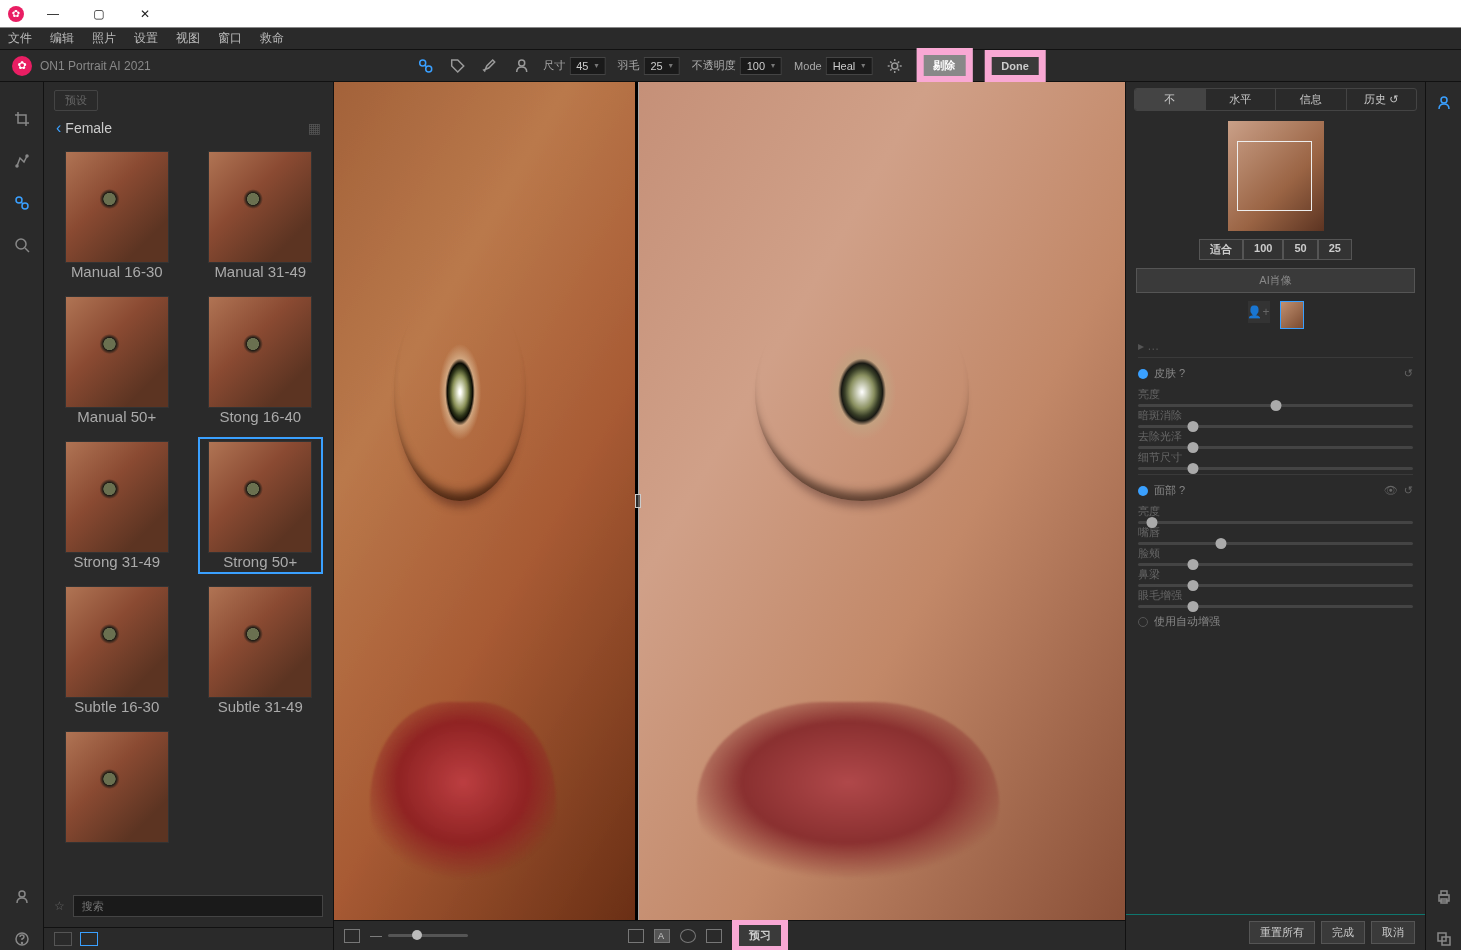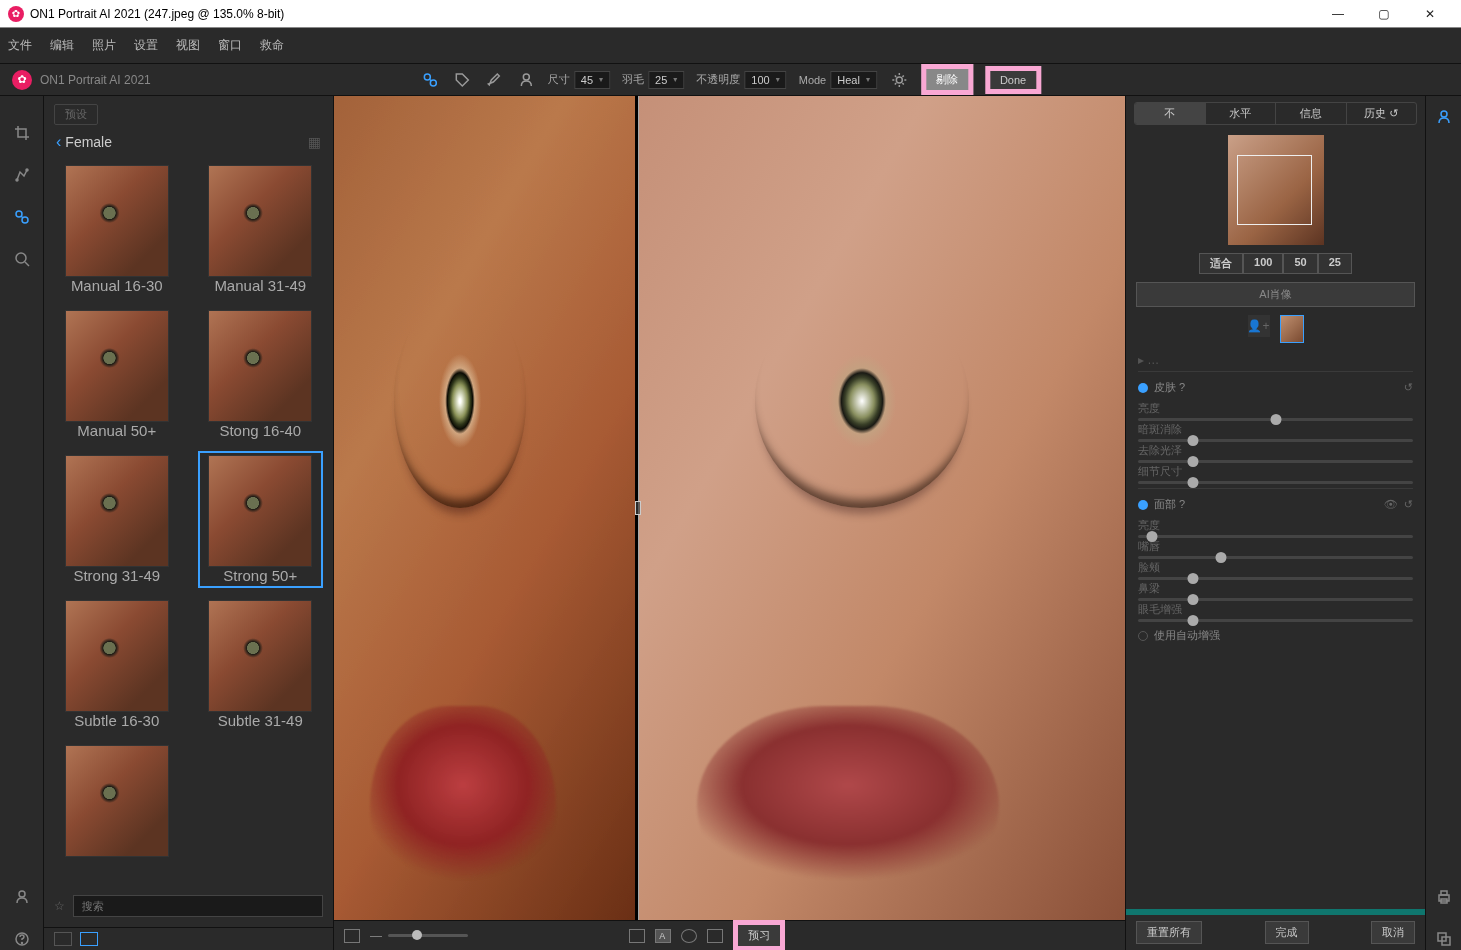--- a/index.html
+++ b/index.html
@@ -1,34 +1,34 @@
 <!DOCTYPE html>
 <html><head>
 <meta charset="utf-8">
 <style>
 * { margin: 0; padding: 0; box-sizing: border-box; user-select: none; }
 body { background: #2a2a2a; font-family: "Microsoft YaHei", Arial, sans-serif; font-size: 12px; color: #aaa; width: 1461px; height: 950px; overflow: hidden; display: flex; flex-direction: column; }
 .titlebar { height: 28px; background: #fff; color: #000; display: flex; align-items: center; padding: 0 8px; border-bottom: 1px solid #888; }
 .titlebar-icon { width: 16px; height: 16px; border-radius: 50%; background: #e91e63; margin-right: 6px; display: inline-flex; align-items: center; justify-content: center; color: #fff; font-size: 10px; }
 .titlebar-title { flex: 1; font-size: 12px; }
 .win-ctrl { width: 46px; height: 28px; display: flex; align-items: center; justify-content: center; color: #222; cursor: pointer; }
-.menubar { height: 36px; background: #2a2a2a; display: flex; align-items: center; padding: 0 8px; gap: 18px; color: #bbb; border-bottom: 1px solid #111; }
+.menubar { height: 22px; background: #2a2a2a; display: flex; align-items: center; padding: 0 8px; gap: 18px; color: #bbb; border-bottom: 1px solid #111; }
 .menubar span { cursor: pointer; }
 .toolbar { height: 32px; background: #2a2a2a; display: flex; align-items: center; padding: 0 12px; gap: 10px; border-bottom: 1px solid #111; position: relative; }
 .toolbar-left { display: flex; align-items: center; gap: 8px; }
 .app-badge { width: 20px; height: 20px; border-radius: 50%; background: #e91e63; display: flex; align-items: center; justify-content: center; color: #fff; font-size: 11px; }
 .app-name { color: #888; font-size: 12px; }
 .toolbar-center { position: absolute; left: 50%; transform: translateX(-50%); display: flex; align-items: center; gap: 12px; }
 .tool-icon { width: 20px; height: 20px; display: flex; align-items: center; justify-content: center; cursor: pointer; color: #999; }
 .tool-icon.active { color: #3aa0ff; }
 .dropdown { display: flex; align-items: center; gap: 4px; }
 .dropdown-lbl { color: #aaa; font-size: 11px; }
 .dropdown-val { background: #1a1a1a; border: 1px solid #444; padding: 2px 6px; min-width: 36px; text-align: center; color: #ccc; font-size: 11px; display: flex; align-items: center; gap: 6px; }
 .dropdown-val::after { content: "▾"; font-size: 8px; color: #777; }
-.btn-tb { background: #3a3a3a; border: 5px solid #f9a8d4; color: #ccc; padding: 3px 10px; font-size: 11px; cursor: pointer; }
+.btn-tb { background: #3a3a3a; border: 7px solid #f9a8d4; color: #ccc; padding: 3px 10px; font-size: 11px; cursor: pointer; font-weight: bold; }
 .btn-tb.light { background: #888; color: #fff; }
 .main { flex: 1; display: flex; overflow: hidden; }
 .left-strip { width: 44px; background: #2a2a2a; border-right: 1px solid #111; display: flex; flex-direction: column; align-items: center; padding-top: 26px; gap: 20px; }
 .left-strip .ls-icon { width: 22px; height: 22px; display: flex; align-items: center; justify-content: center; color: #888; cursor: pointer; }
 .left-strip .ls-icon.accent { color: #3aa0ff; }
 .left-strip .spacer { flex: 1; }
 .presets { width: 290px; background: #2a2a2a; border-right: 1px solid #111; display: flex; flex-direction: column; }
 .presets-top { padding: 8px 10px 0; }
 .chip { display: inline-block; border: 1px solid #444; padding: 2px 10px; border-radius: 2px; color: #666; font-size: 11px; }
 .presets-header { display: flex; align-items: center; padding: 8px 12px 4px; color: #ccc; font-size: 14px; }
@@ -80,37 +80,34 @@
 .panel-body { flex: 1; overflow-y: auto; padding: 0 12px 8px; }
 .section { border-top: 1px solid #3a3a3a; padding: 8px 0 4px; }
 .section-hdr { display: flex; align-items: center; gap: 6px; margin-bottom: 6px; color: #777; font-size: 11px; }
 .section-hdr .dot { width: 10px; height: 10px; border-radius: 50%; background: #3aa0ff; }
 .section-hdr .title { flex: 1; color: #888; }
 .section-hdr .icon { color: #666; cursor: pointer; }
 .slider-row { display: flex; align-items: center; gap: 8px; margin: 1px 0 2px; }
 .slider-row .lbl { width: 54px; font-size: 11px; color: #666; }
 .slider-track { flex: 1; height: 3px; background: #444; position: relative; border-radius: 2px; }
 .slider-knob { position: absolute; top: -4px; width: 11px; height: 11px; border-radius: 50%; background: #aaa; transform: translateX(-50%); }
-.panel-footer { display: flex; justify-content: space-between; gap: 6px; padding: 6px 10px; border-top: 6px solid #0f766e; }
+.panel-footer { display: flex; justify-content: flex-end; gap: 6px; padding: 6px 10px; border-top: 1px solid #0f766e; }
 .panel-footer .btn { background: #3a3a3a; border: 1px solid #555; color: #ccc; padding: 3px 10px; font-size: 11px; cursor: pointer; }
 .footer-left-icons { display: flex; gap: 8px; padding: 4px 10px; border-top: 1px solid #111; }
 .footer-left-icons .fi { width: 18px; height: 14px; border: 1px solid #555; cursor: pointer; }
 .footer-left-icons .fi.active { border-color: #3aa0ff; }
 svg { width: 16px; height: 16px; fill: none; stroke: currentColor; stroke-width: 1.5; }
 ::-webkit-scrollbar { width: 8px; background: #222; }
 ::-webkit-scrollbar-thumb { background: #444; }
 </style>
 </head>
 <body>
 
 <div class="titlebar">
   <span class="titlebar-icon">✿</span>
-  <span class="titlebar-title">
-    <span>ON1 Portrait AI 2021</span> <span>(247.jpeg @ 135.0% 8-bit)</span>
-  </span>
   <div class="win-ctrl">—</div>
   <div class="win-ctrl">▢</div>
   <div class="win-ctrl">✕</div>
 </div>
 
 <div class="menubar">
   <span>文件</span>
   <span>编辑</span>
   <span>照片</span>
   <span>设置</span>

